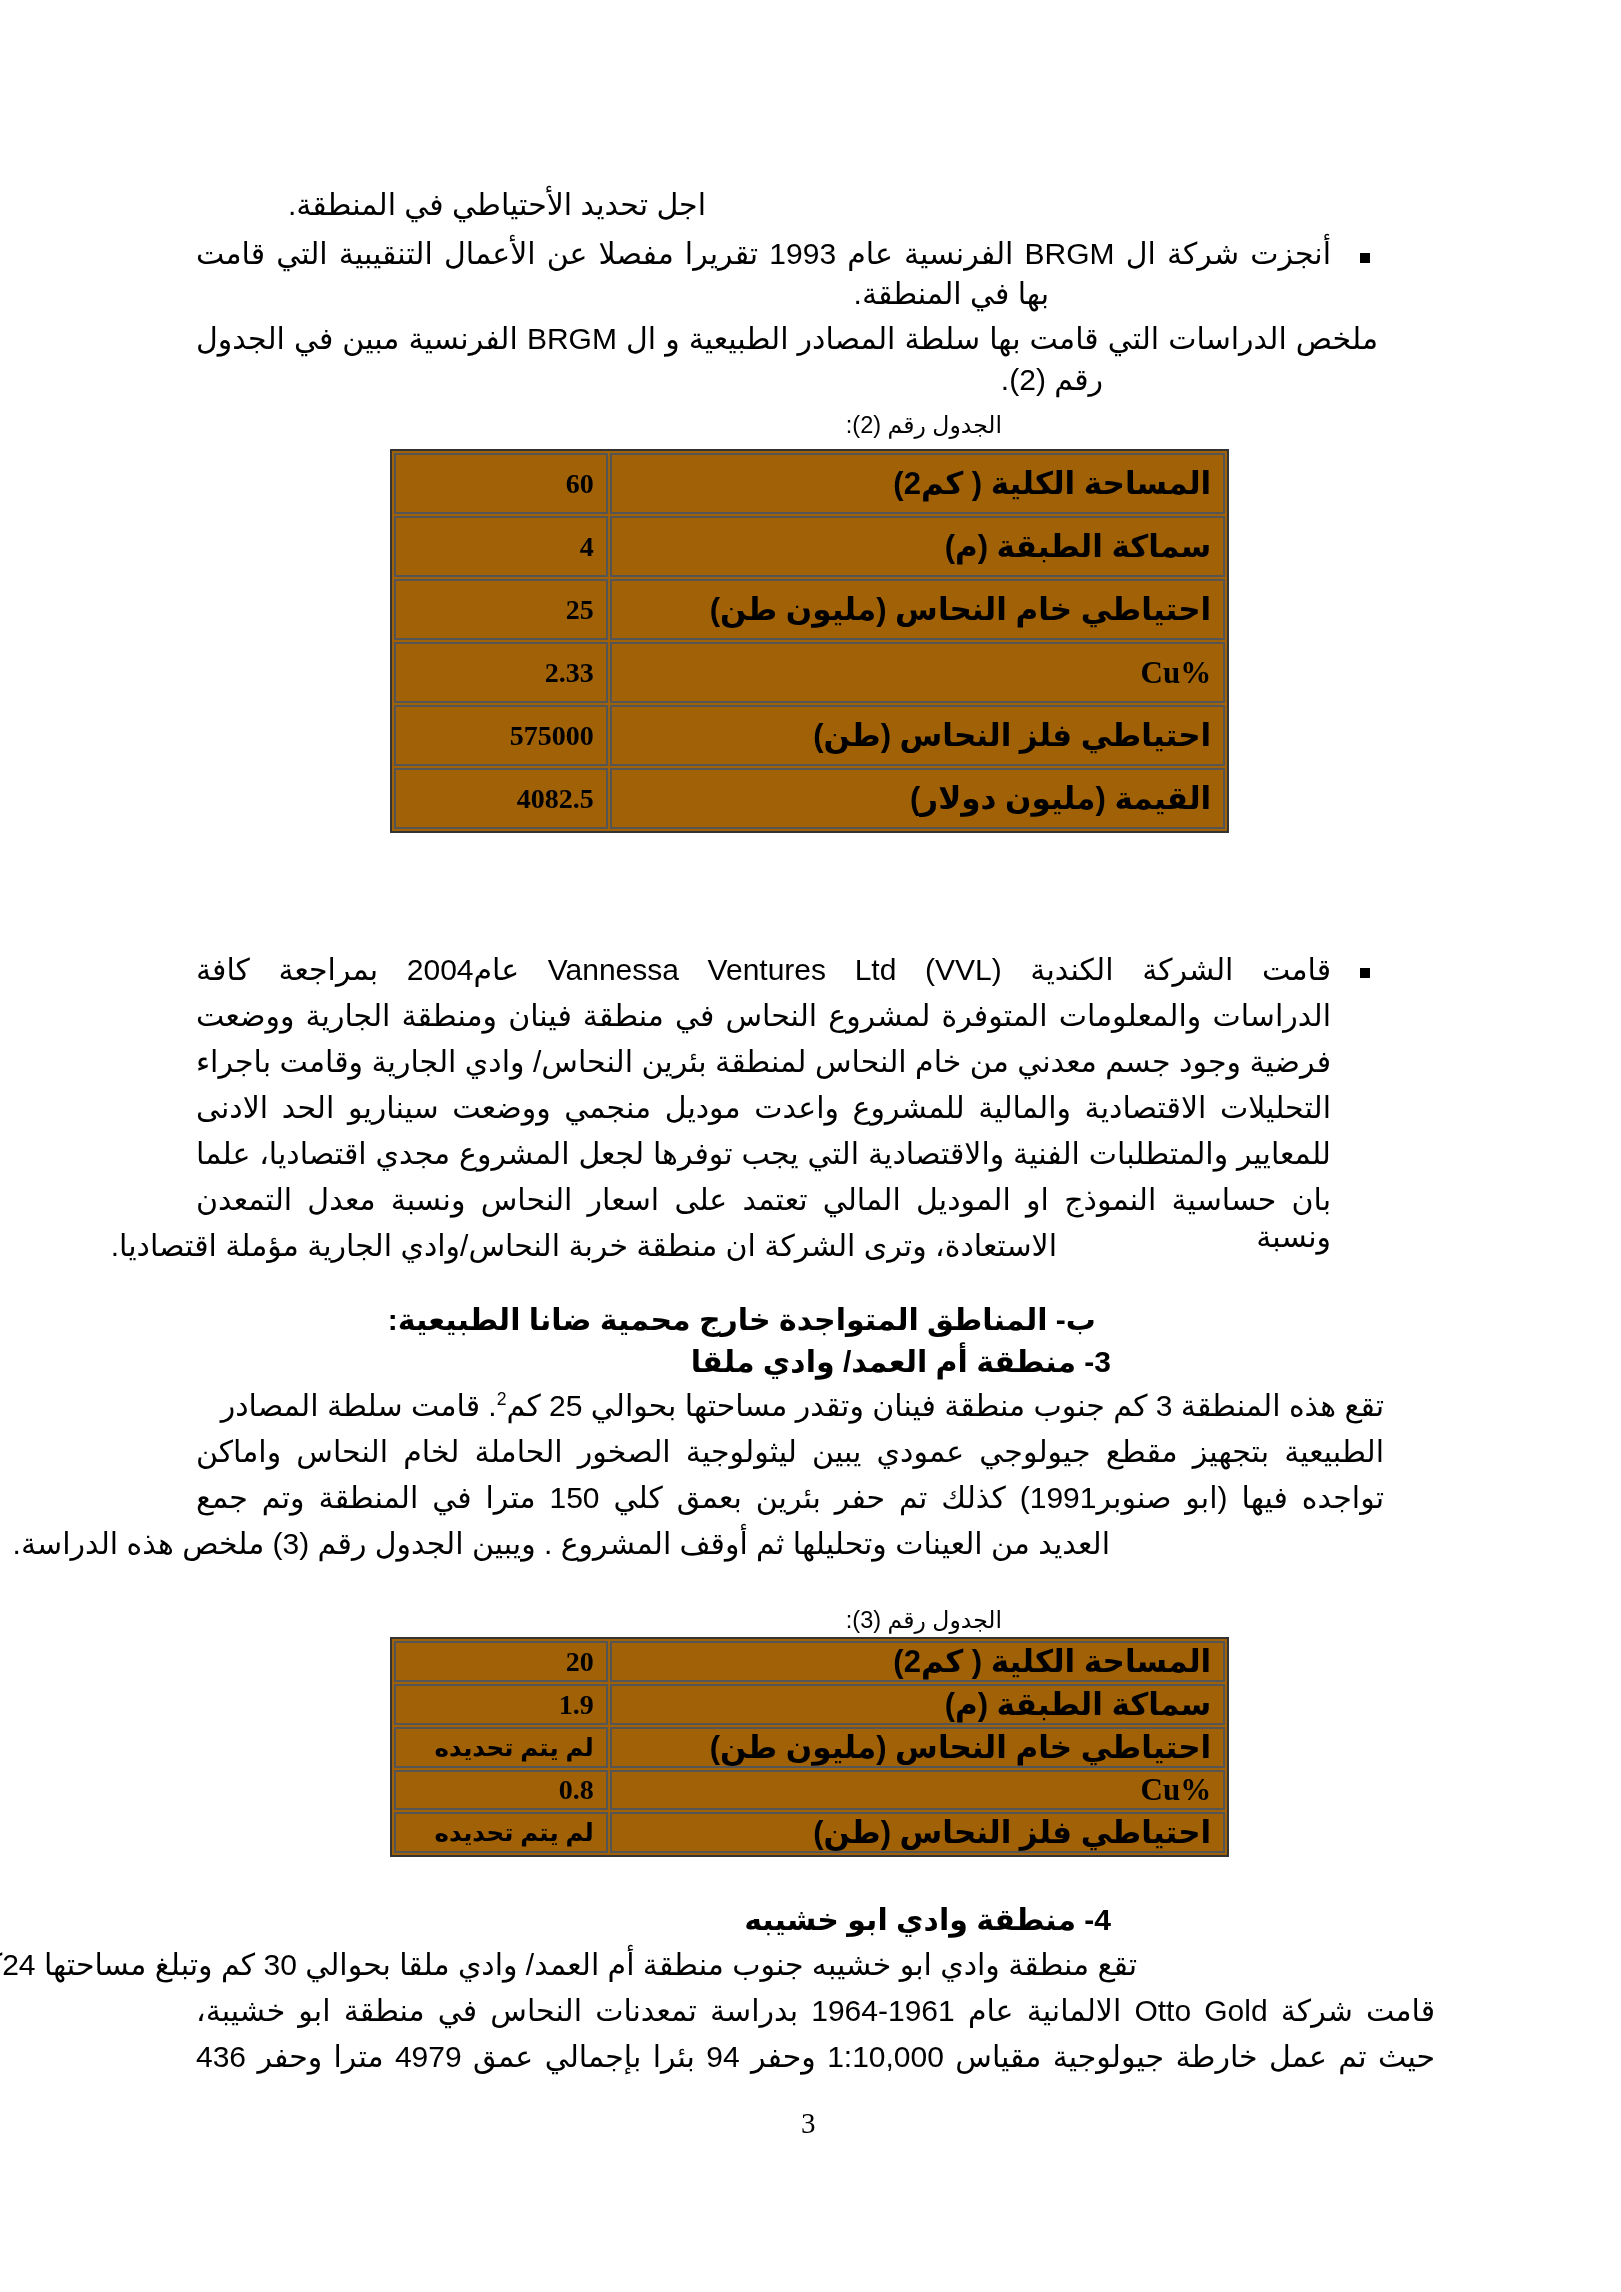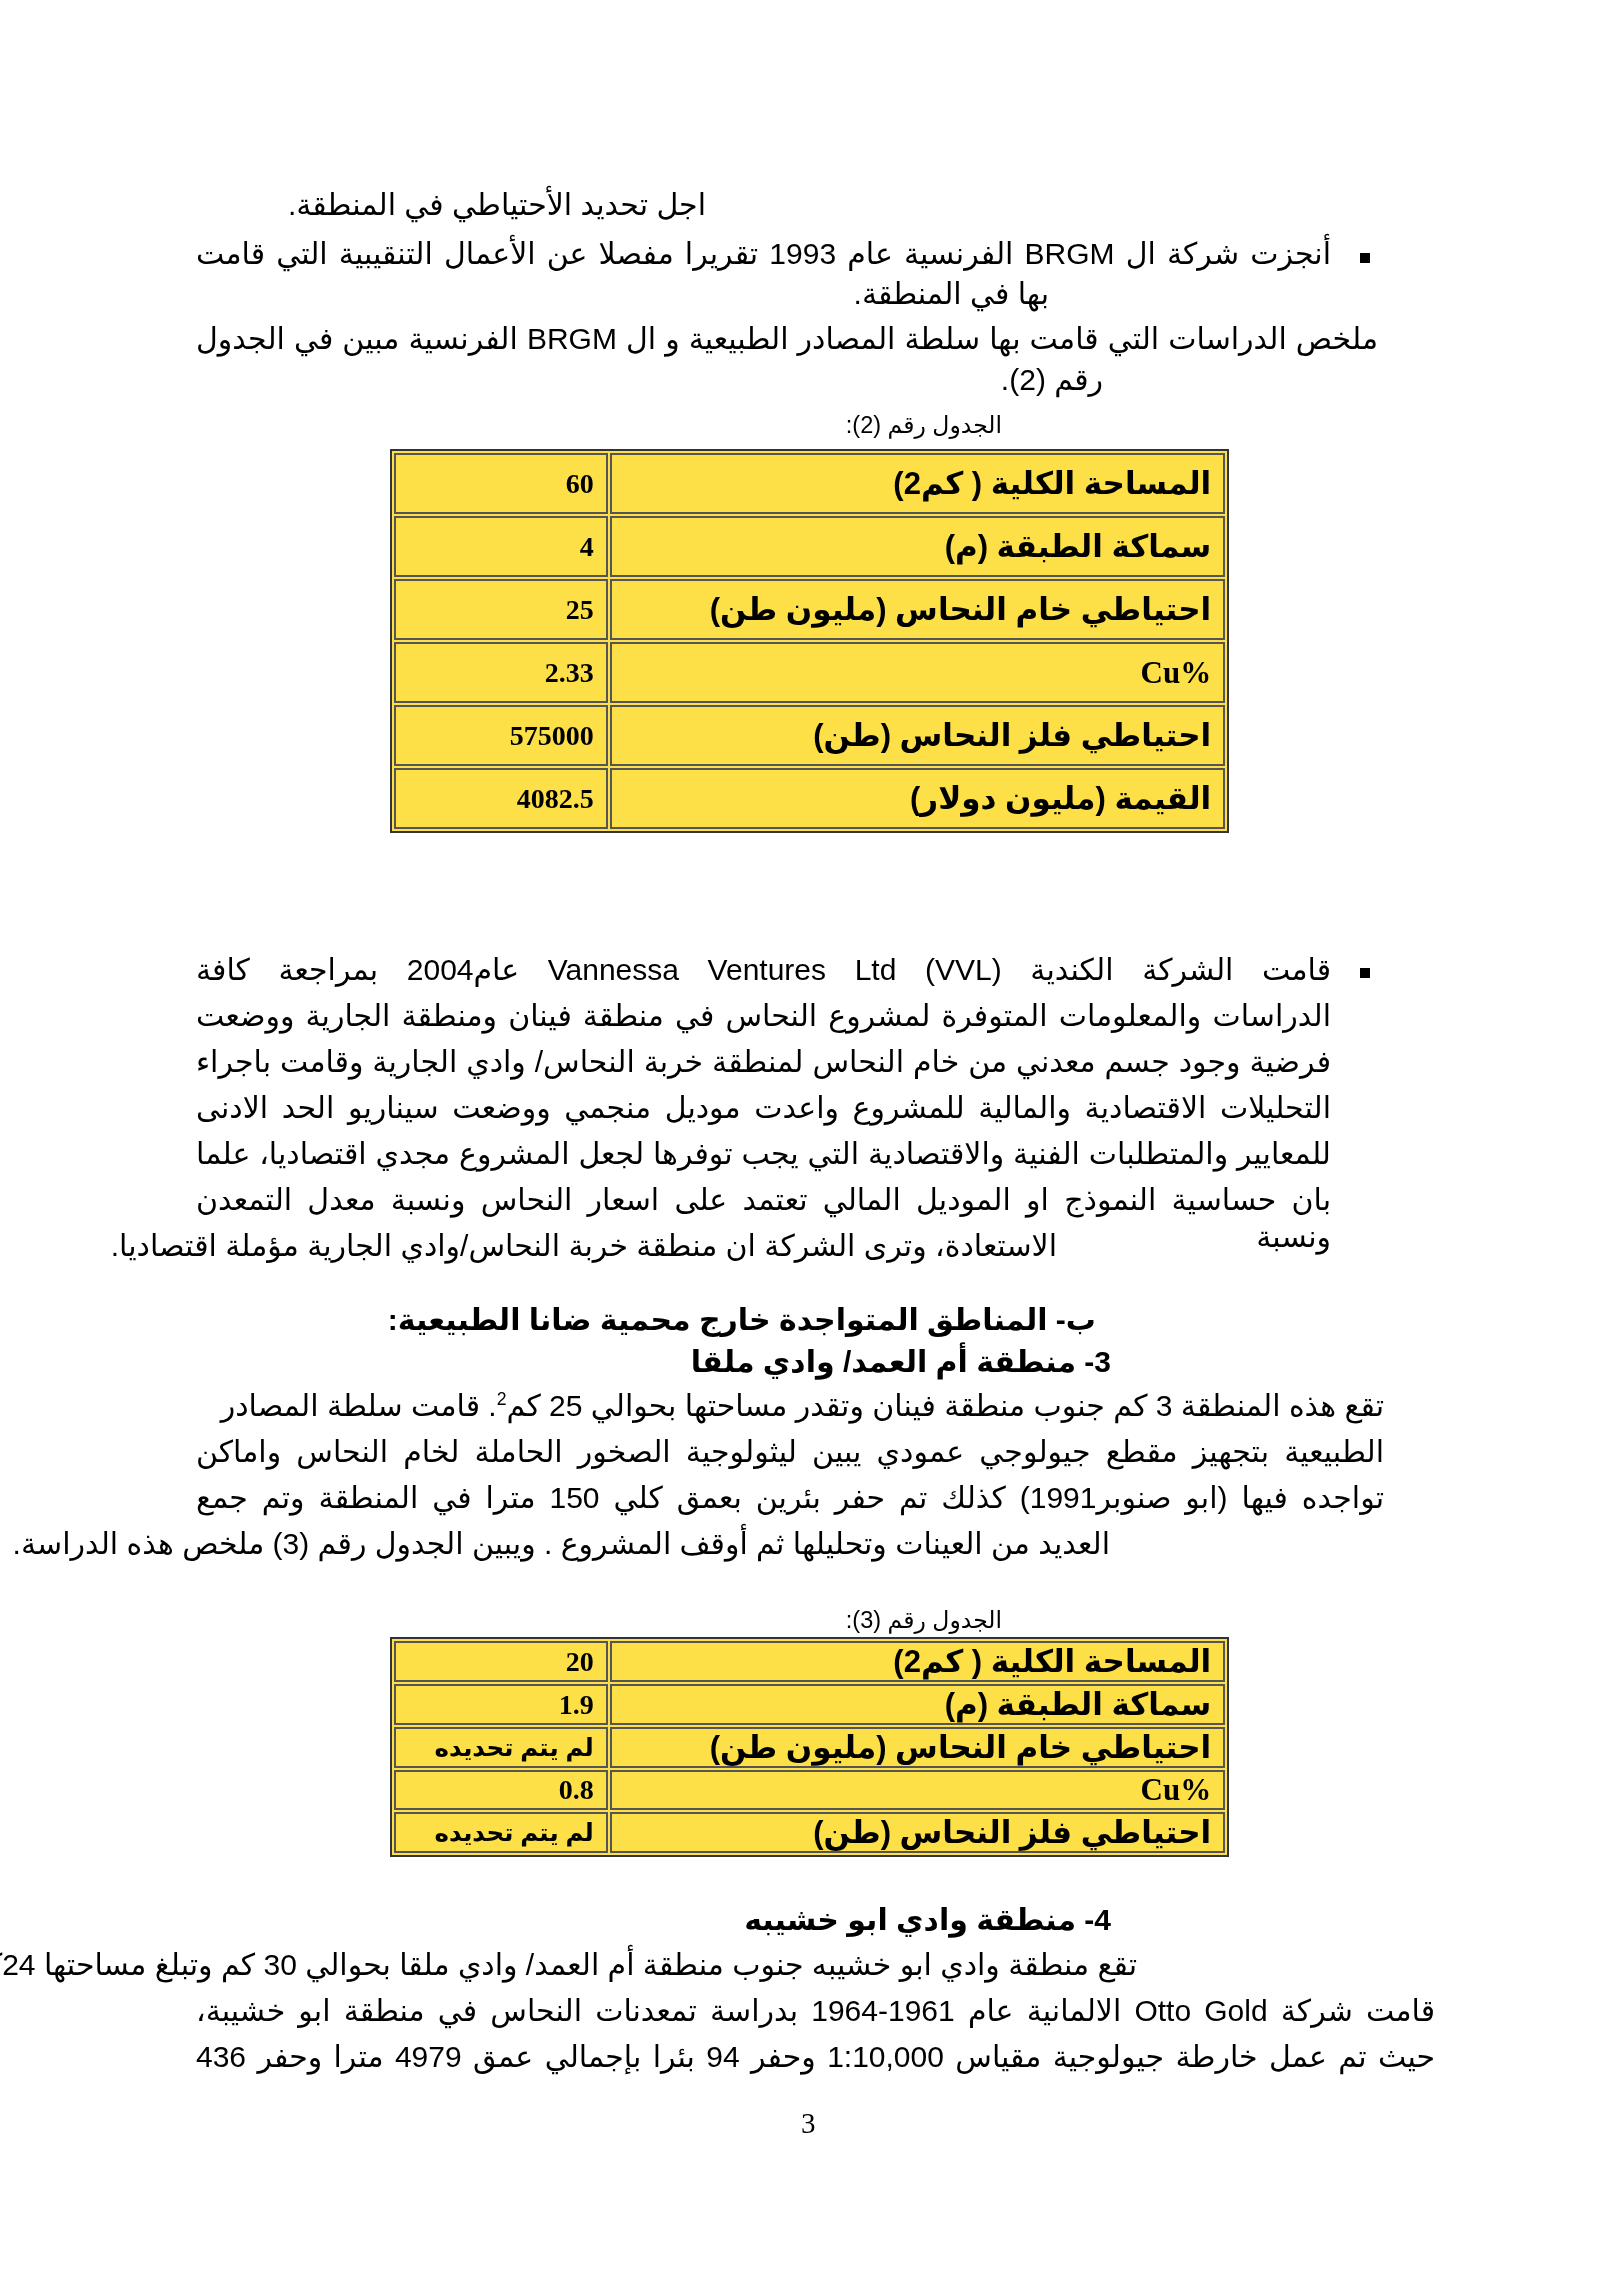--- a/index.html
+++ b/index.html
@@ -14,21 +14,21 @@
   .just { text-align: justify; text-align-last: justify; white-space: normal; }
   .bold { font-weight: bold; }
   .latin { font-family: "Liberation Serif", "DejaVu Serif", serif; }
   .bullet {
     position: absolute; width: 9.8px; height: 9.8px; background: #000;
   }
   .caption { position: absolute; font-size: 23.5px; line-height: 27.4px; white-space: nowrap; }
 
   table.data {
     position: absolute; border-collapse: separate; border-spacing: 2px;
-    border: 2.9px double #333; background: #fde047;
+    border: 2.9px double #333; background: #a16207;
   }
   table.data td {
     border: 2.9px double #555; padding: 0 11.8px; vertical-align: middle;
     font-weight: bold; font-size: 31px;
   }
   table.data td.label { text-align: right; direction: rtl; }
   table.data td.value { text-align: right; font-family: "Liberation Serif", "DejaVu Serif", serif; font-size: 28px; }
   table.data td.value.ar { font-family: "Liberation Sans", "DejaVu Sans", sans-serif; font-size: 24.5px; }
   table.t2 td { height: 57px; }
   table.t3 td { height: 33px; }
@@ -75,21 +75,21 @@
       <tr>
         <td class="value">4082.5</td>
         <td class="label">القيمة (مليون دولار)</td>
       </tr>
     </tbody>
   </table>
 
   <div class="bullet" style="left:1360px; top:968px;"></div>
   <div class="line rtl just" style="left:196px; width:1135px; top:951px;">قامت الشركة الكندية Vannessa Ventures Ltd (VVL) عام2004 بمراجعة كافة</div>
   <div class="line rtl just" style="left:196px; width:1135px; top:997px;">الدراسات والمعلومات المتوفرة لمشروع النحاس في منطقة فينان ومنطقة الجارية ووضعت</div>
-  <div class="line rtl just" style="left:196px; width:1135px; top:1043px;">فرضية وجود جسم معدني من خام النحاس لمنطقة خربة النحاس/ وادي الجارية وقامت باجراء</div>
+  <div class="line rtl just" style="left:196px; width:1135px; top:1043px;">فرضية وجود جسم معدني من خام النحاس لمنطقة بئرين النحاس/ وادي الجارية وقامت باجراء</div>
   <div class="line rtl just" style="left:196px; width:1135px; top:1135px;">للمعايير والمتطلبات الفنية والاقتصادية التي يجب توفرها لجعل المشروع مجدي اقتصاديا، علما</div>
   <div class="line rtl just" style="left:196px; width:1135px; top:1089px;">التحليلات الاقتصادية والمالية للمشروع واعدت موديل منجمي ووضعت سيناريو الحد الادنى</div>
   <div class="line rtl just" style="left:196px; width:1135px; top:1181px;">بان حساسية النموذج او الموديل المالي تعتمد على اسعار النحاس ونسبة معدل التمعدن ونسبة</div>
   <div class="line rtl" style="right:290px; top:1227px;">الاستعادة، وترى الشركة ان منطقة خربة النحاس/وادي الجارية مؤملة اقتصاديا.</div>
 
   <div class="line rtl bold" style="right:251px; top:1301px;">ب-  المناطق المتواجدة خارج  محمية ضانا الطبيعية:</div>
   <div class="line rtl bold" style="right:236px; top:1343px;">3-  منطقة أم العمد/ وادي ملقا</div>
 
   <div class="line rtl" style="left:196px; width:1188px; top:1387px; display:flex; justify-content:space-between;">
     <span><span>تقع هذه المنطقة 3 كم جنوب منطقة فينان وتقدر مساحتها بحوالي 25 كم</span><sup>2</sup><span>. قامت سلطة المصادر</span></span>

